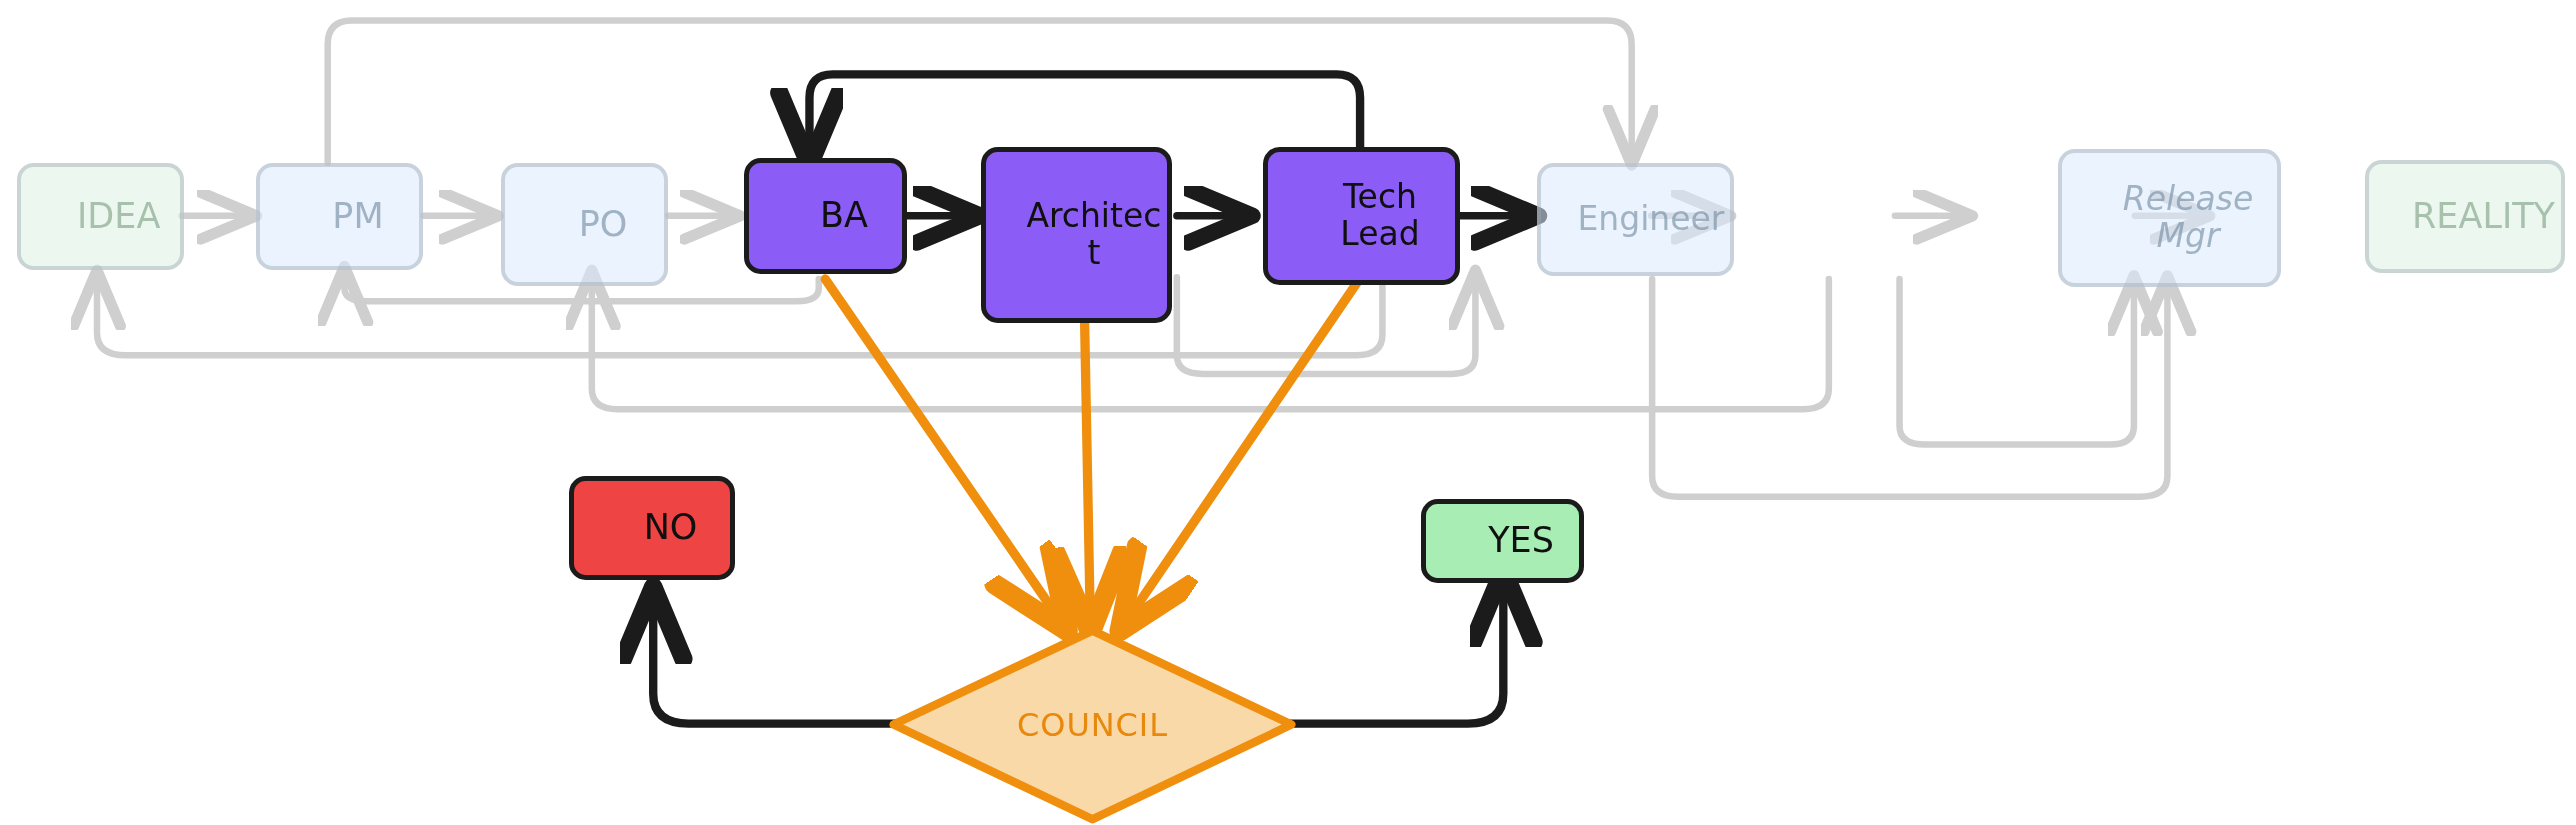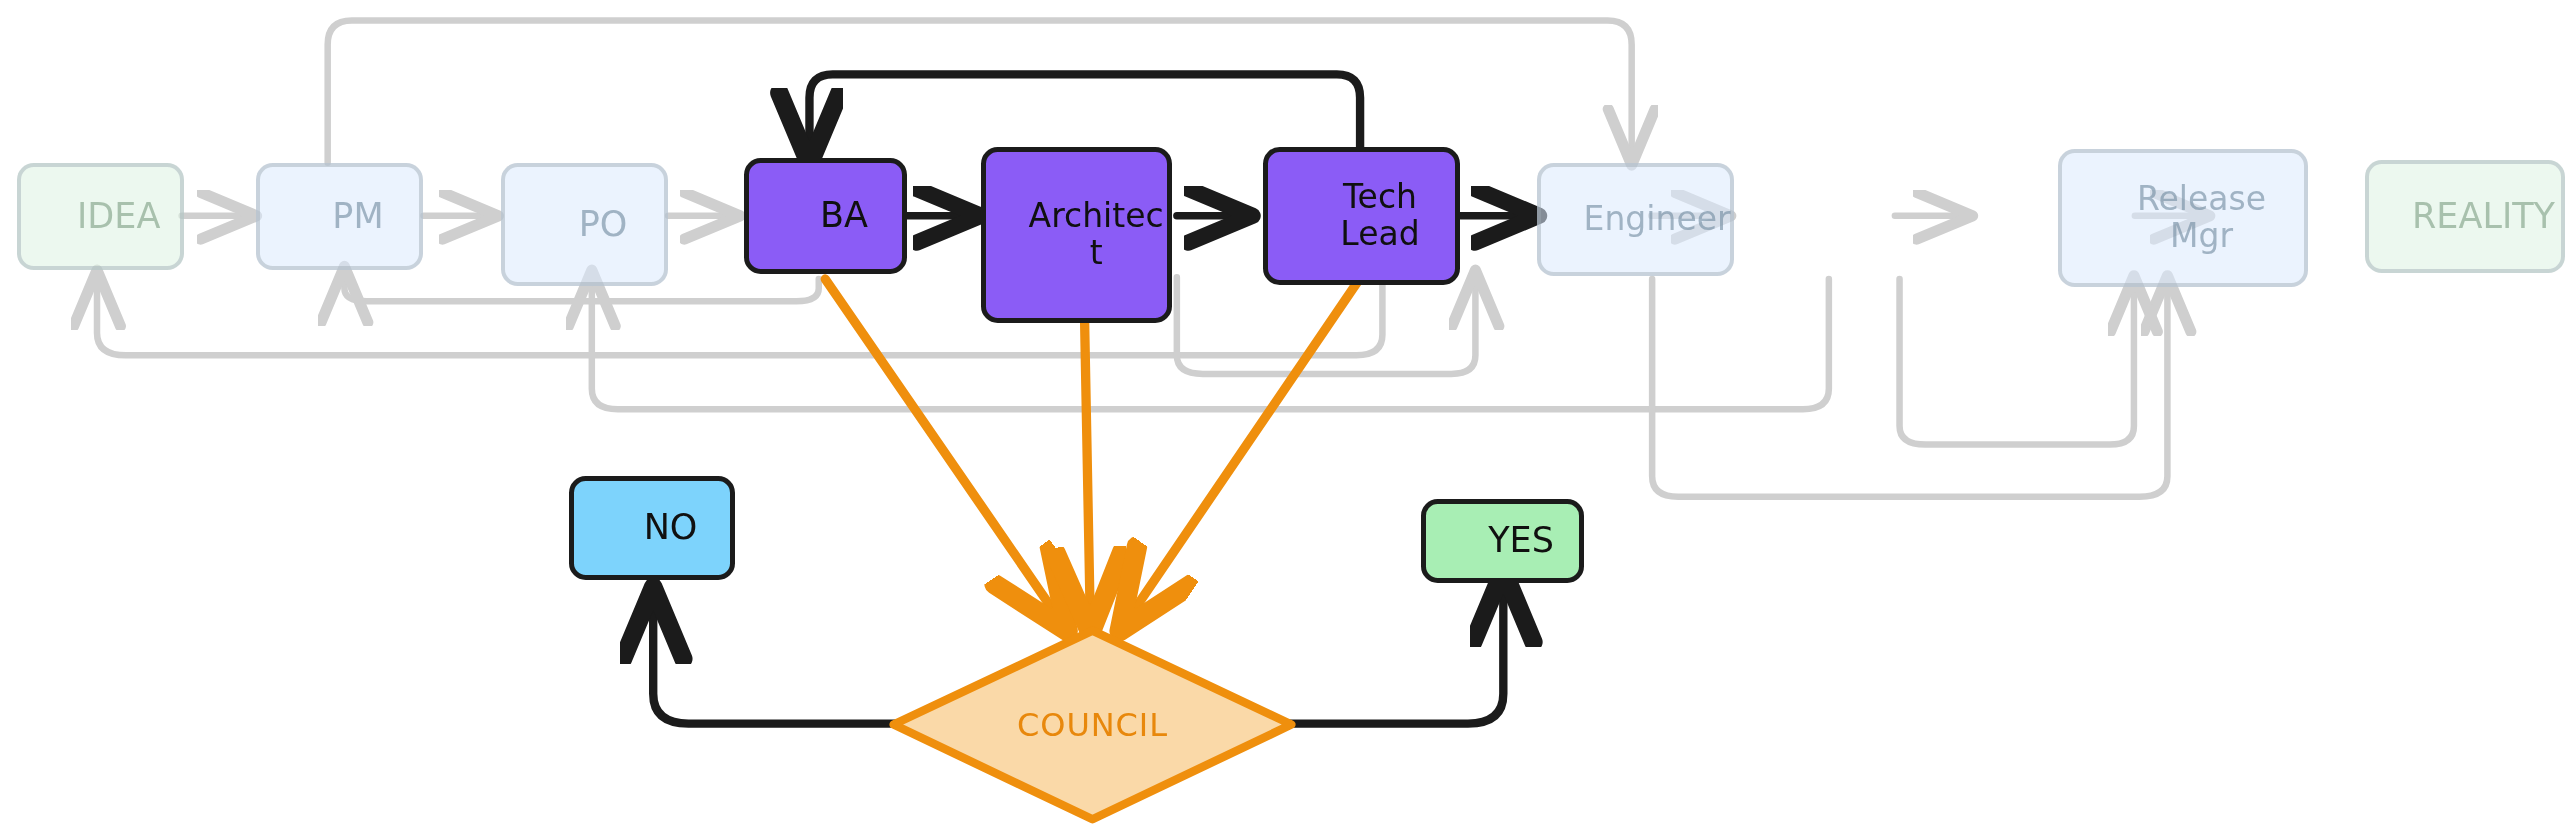--- a/index.html
+++ b/index.html
@@ -1,29 +1,29 @@
 <!DOCTYPE html>
 <html style="font-size:15px"><head>
 <meta charset="utf-8">
 <style>
   html,body{margin:0;padding:0;background:#ffffff;}
   body{font-family:"DejaVu Sans",sans-serif;}
   #stage{position:relative;width:2576px;height:825px;background:#ffffff;overflow:hidden;}
   #wires{position:absolute;left:0;top:0;width:2576px;height:825px;}
   .node{position:absolute;box-sizing:border-box;display:flex;align-items:center;
-        justify-content:flex-start;text-align:center;border-radius:16.7px;line-height:1.12;padding-left:37px;}
+        justify-content:flex-end;text-align:center;border-radius:16.7px;line-height:1.12;padding-left:37px;}
   .node .lbl{display:block;width:100%;padding:0 5.6px;}
   
   .faded{border:4.7px solid rgba(158,170,180,0.45);}
   .faded.blue{background:rgba(219,234,254,0.55);color:rgba(120,145,165,0.65);}
   .faded.green{background:rgba(220,243,225,0.55);color:rgba(140,170,145,0.7);}
   
   .active{border:5.6px solid #1b1b1b;}
   .active.blue{background:#8b5cf6;color:#101010;}
-  .active.pink{background:#7dd3fc;color:#101010;}
+  .active.pink{background:#ef4444;color:#101010;}
   .active.mint{background:#a8eeb4;color:#101010;}
   .fs38{font-size:35px;}
   .fs36{font-size:33px;}
   .diamondwrap{position:absolute;}
   .diamond-label{position:absolute;left:0;top:0;width:100%;height:100%;
      display:flex;align-items:center;justify-content:center;color:#e8880c;
      font-size:32px;letter-spacing:0.9px;}
 </style>
 </head>
 <body>
@@ -127,21 +127,21 @@
 
   <div class="node faded blue fs36" style="left:1537px;top:163px;width:197px;height:113px;">
     <span class="lbl">Engineer</span>
   </div>
 
   <div class="node active blue fs36" style="left:1263px;top:147px;width:197px;height:138px;">
     <span class="lbl">Tech Lead</span>
   </div>
 
 
-  <div class="node faded blue fs36" style="left:2058px;top:149px;width:250px;height:138px;">
+  <div class="node faded blue fs36" style="left:2058px;top:149px;width:223px;height:138px;font-style:italic;">
     <span class="lbl">Release Mgr</span>
   </div>
 
   <div class="node faded green fs38" style="left:2365px;top:160px;width:200px;height:113px;">
     <span class="lbl">REALITY</span>
   </div>
 
   <div class="node active pink fs38" style="left:569px;top:476px;width:166px;height:104px;">
     <span class="lbl">NO</span>
   </div>

